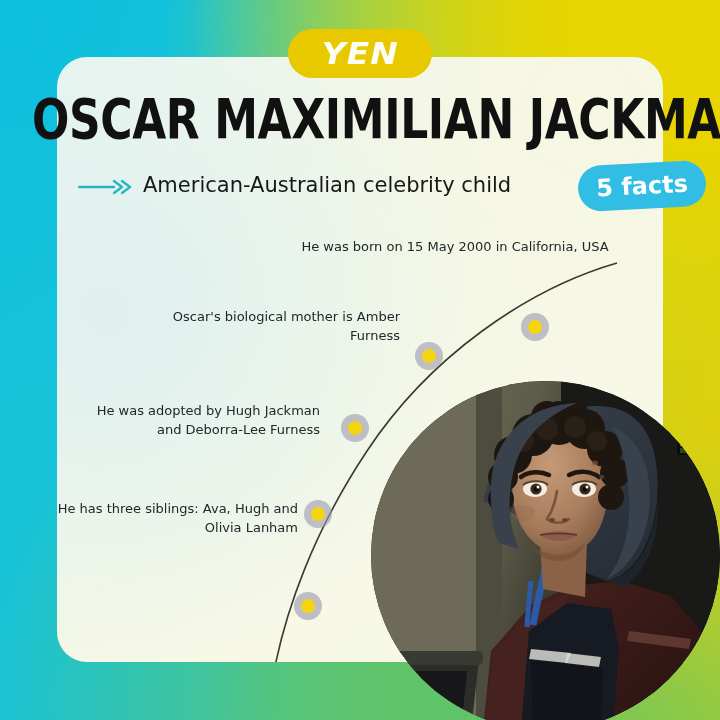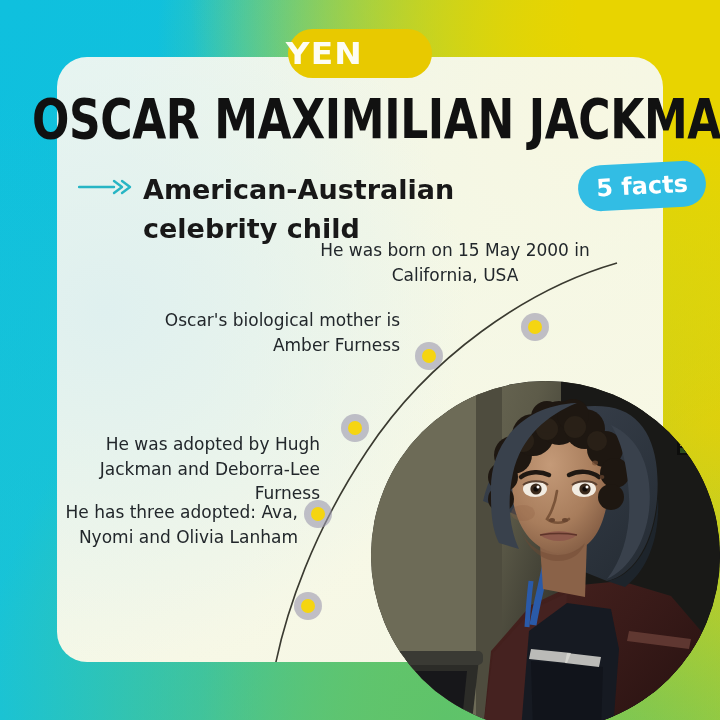--- a/index.html
+++ b/index.html
@@ -54,22 +54,23 @@
   .logo-pill {
     position: absolute;
     left: 288px;
     top: 29px;
     width: 144px;
     height: 49px;
     border-radius: 26px;
     background: #e8c900;
     display: flex;
     align-items: center;
-    justify-content: flex-start;
+    justify-content: center;
     z-index: 6;
+    font-style: italic;
   }
   .logo-text {
     color: #fdfdf4;
     font-family: "DejaVu Sans", sans-serif;
     font-weight: bold;
     font-size: 31px;
     letter-spacing: 1px;
     line-height: 1;
     transform: scaleX(1.06);
   }
@@ -102,22 +103,22 @@
     align-items: flex-start;
     z-index: 5;
   }
   .arrow-icon {
     flex: 0 0 auto;
     margin-top: 9px;
     margin-right: 9px;
   }
   .subtitle-text {
     font-family: "DejaVu Sans", sans-serif;
-    font-weight: bold;
-    font-size: 27px;
+    font-weight: normal;
+    font-size: 21px;
     line-height: 1.45;
     color: #181818;
     max-width: 372px;
   }
 
   
   .facts-badge {
     position: absolute;
     left: 578px;
     top: 163px;
@@ -145,28 +146,28 @@
     inset: 0;
     z-index: 3;
     pointer-events: none;
   }
 
   
   .fact {
     position: absolute;
     z-index: 4;
     font-family: "DejaVu Sans", sans-serif;
-    font-size: 17px;
+    font-size: 13px;
     line-height: 1.45;
     color: #22272b;
     text-align: right;
   }
   .fact.f1 { left: 300px; top: 238px; width: 310px; text-align: center; }
   .fact.f2 { left: 130px; top: 308px; width: 270px; }
-  .fact.f3 { left: 80px;  top: 402px; width: 240px; margin-top: 30px; }
+  .fact.f3 { left: 80px;  top: 402px; width: 240px; }
   .fact.f4 { left: 50px;  top: 500px; width: 248px; }
   .fact.f5 { left: 30px;  top: 595px; width: 262px; }
 
   
   .photo {
     position: absolute;
     left: 371px;
     top: 381px;
     width: 349px;
     height: 349px;
@@ -225,21 +226,21 @@
     <span class="subtitle-text">American-Australian celebrity child</span>
   </div>
 
   <div class="facts-badge">
     <span class="facts-badge-text">5 facts</span>
   </div>
 
   <div class="fact f1">He was born on 15 May 2000 in California, USA</div>
   <div class="fact f2">Oscar's biological mother is Amber Furness</div>
   <div class="fact f3">He was adopted by Hugh Jackman and Deborra-Lee Furness</div>
-  <div class="fact f4">He has three adopted: Ava, Nyomi and Olivia Lanham</div>
+  <div class="fact f4">He has three siblings: Ava, Hugh and Olivia Lanham</div>
 
   <div class="photo">
     <svg width="349" height="349" viewBox="0 0 349 349">
       <defs>
         <clipPath id="pcirc">
             <circle cx="174.5" cy="174.5" r="174.5"></circle>
           </clipPath>
         <linearGradient id="wallg" x1="0" y1="0" x2="1" y2="0.3">
           <stop offset="0" stop-color="#7c7a64"></stop>
           <stop offset="0.45" stop-color="#5d5b49"></stop>

